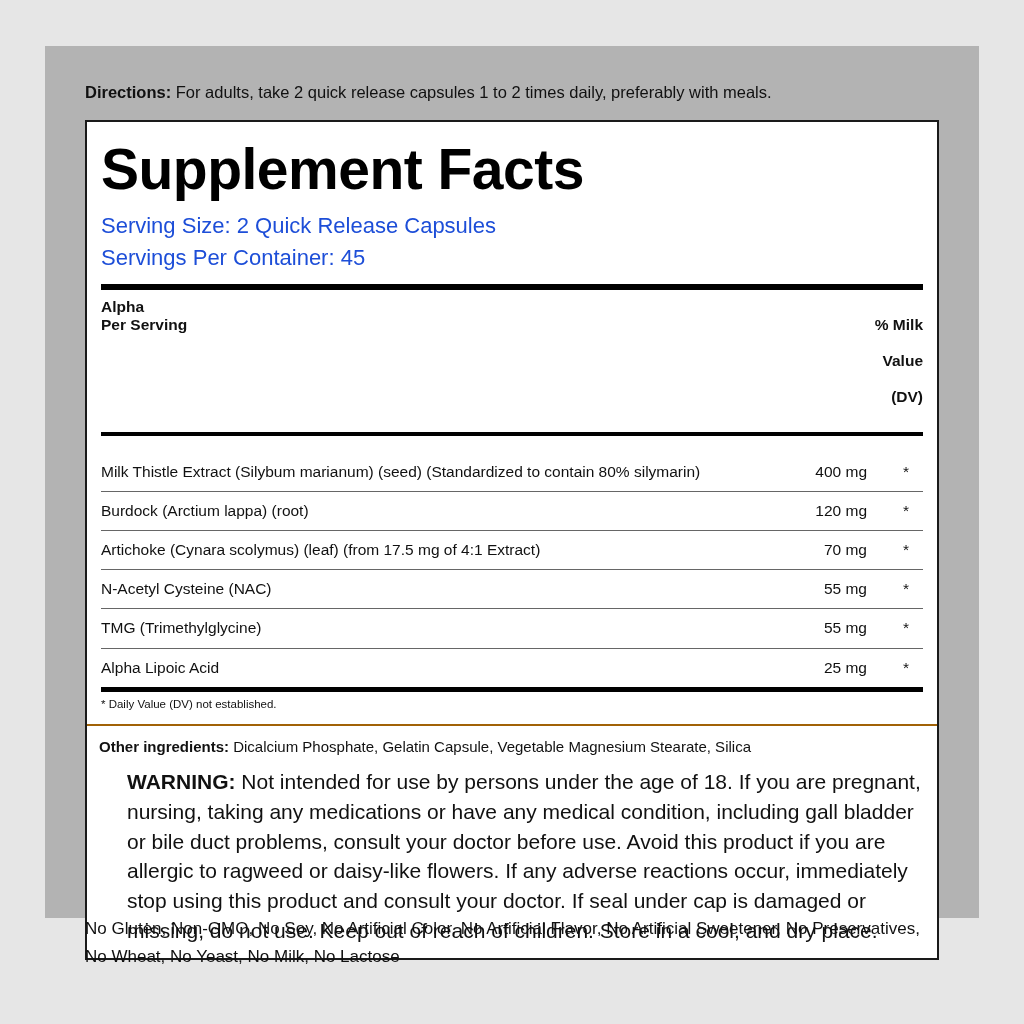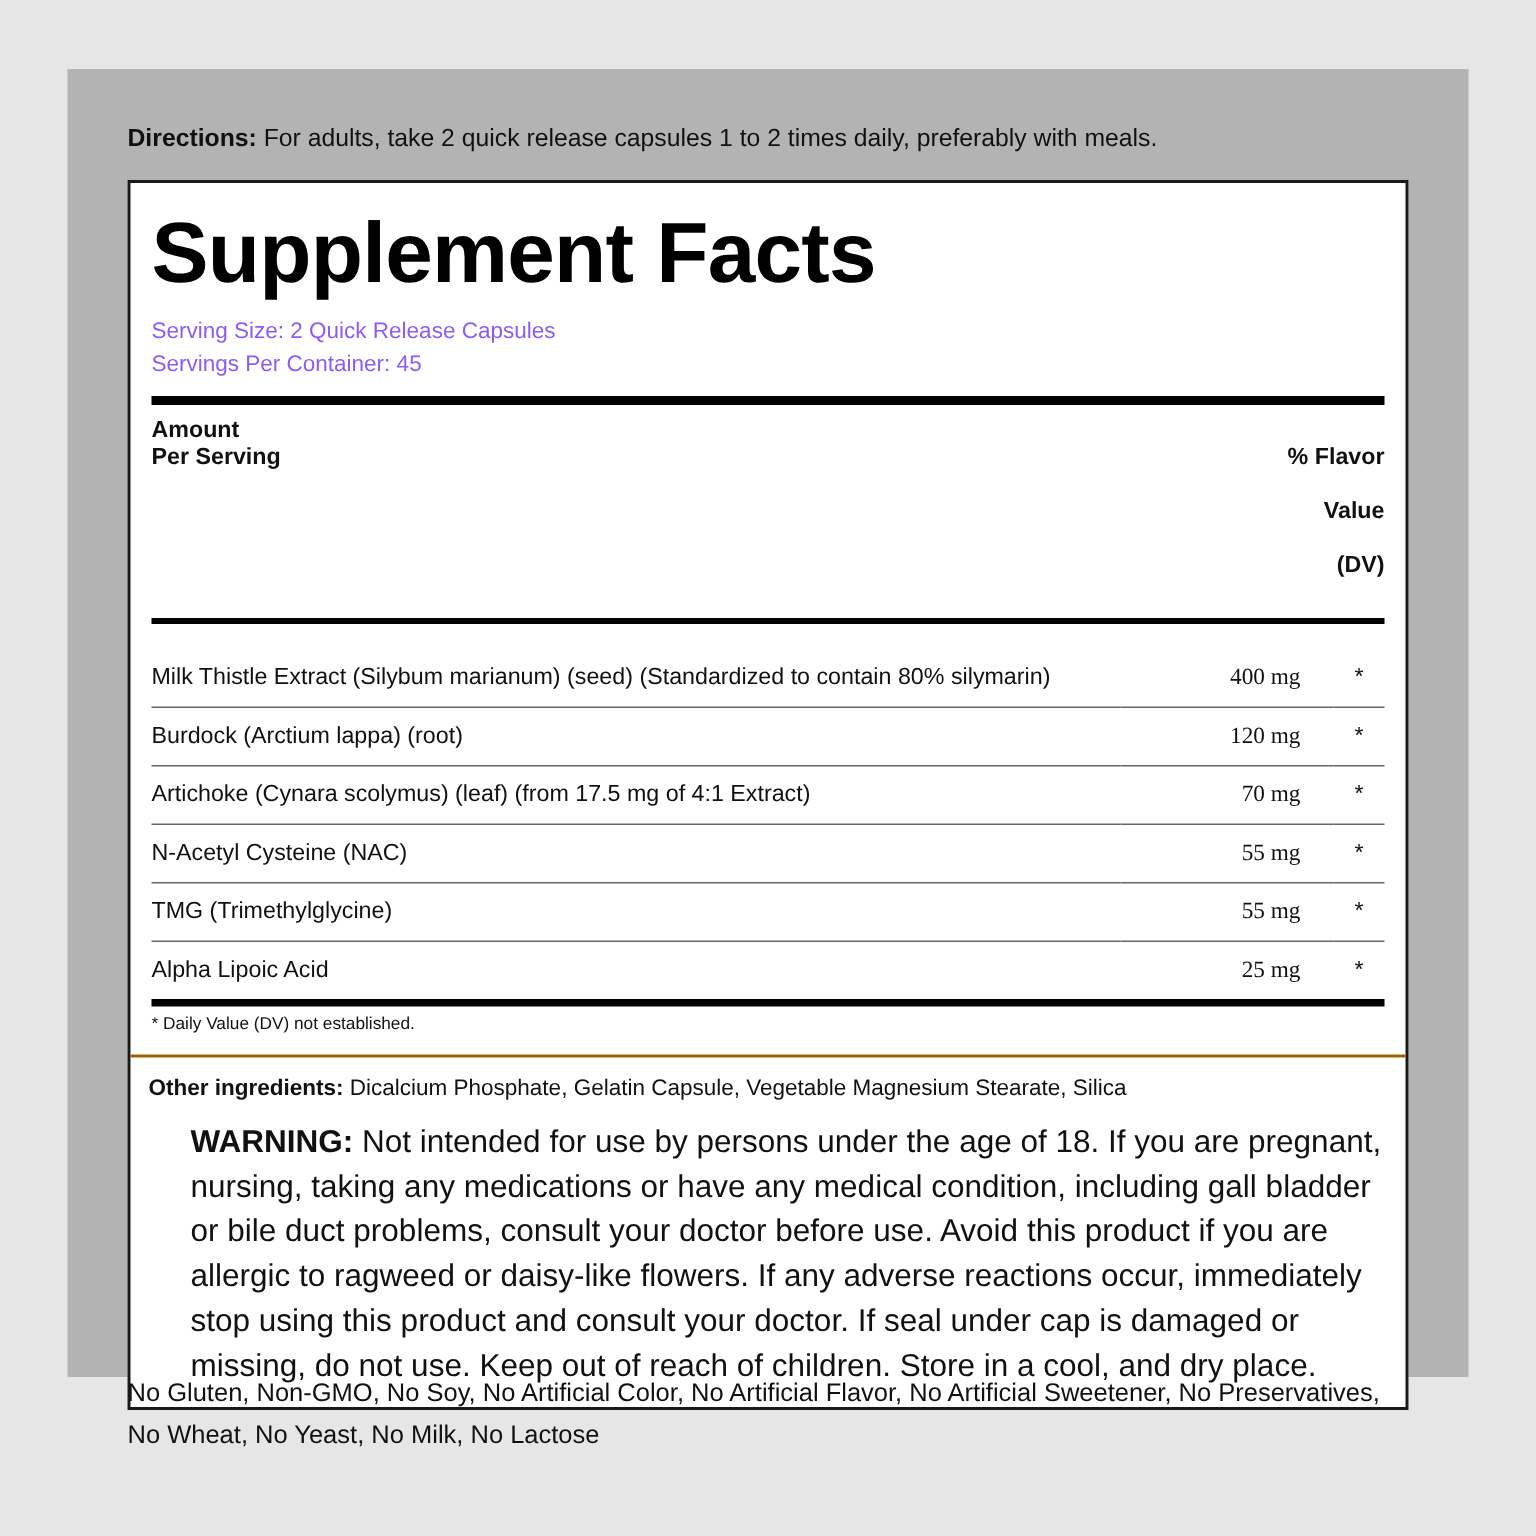--- a/index.html
+++ b/index.html
@@ -49,22 +49,22 @@
   }
   .facts-title {
     font-size: 57px;
     font-weight: bold;
     letter-spacing: -0.5px;
     line-height: 1.02;
     color: #000;
     margin: 4px 0 12px 0;
   }
   .serving-line {
-    font-size: 15px;
-    color: #8b5cf6;
+    font-size: 22px;
+    color: #1d4ed8;
     line-height: 1.45;
   }
   .rule-thick {
     border-top: 6px solid #000;
     margin-top: 10px;
   }
   .rule-medium {
     border-top: 4px solid #000;
   }
   table.nutrition {
@@ -91,21 +91,20 @@
     line-height: 1.3;
   }
   table.nutrition tr.first-row td {
     padding-top: 26px;
   }
   table.nutrition td.amt {
     text-align: right;
     white-space: nowrap;
     padding-right: 22px;
     width: 120px;
-    font-family: Liberation Serif, serif;
   }
   table.nutrition td.dv {
     text-align: center;
     width: 34px;
   }
   table.nutrition tr.last-row td {
     border-bottom: none;
   }
   .row-rule-bottom {
     border-top: 5px solid #000;
@@ -154,25 +153,25 @@
       <div class="facts-title">Supplement Facts</div>
       <div class="serving-line">Serving Size: 2 Quick Release Capsules</div>
       <div class="serving-line">Servings Per Container: 45</div>
 
       <div class="rule-thick"></div>
 
       <table class="nutrition">
         <thead>
           <tr>
             <th>
-              <div>Amount</div>
+              <div>Alpha</div>
               <div>Per Serving</div>
             </th>
             <th class="dv" colspan="2">
-              <div>% Flavor</div>
+              <div>% Milk</div>
               <div>Value</div>
               <div>(DV)</div>
             </th>
           </tr>
         </thead>
       </table>
 
       <div class="rule-medium"></div>
 
       <table class="nutrition">

